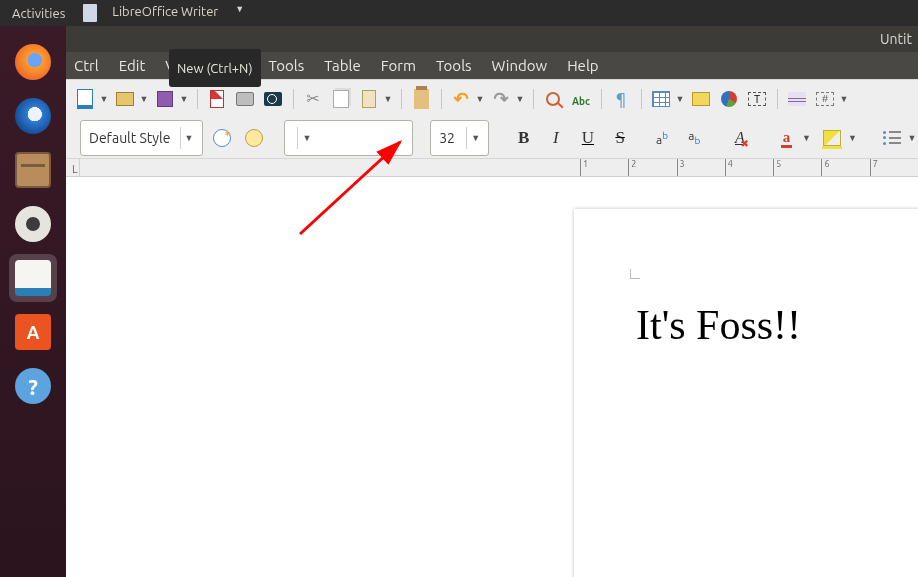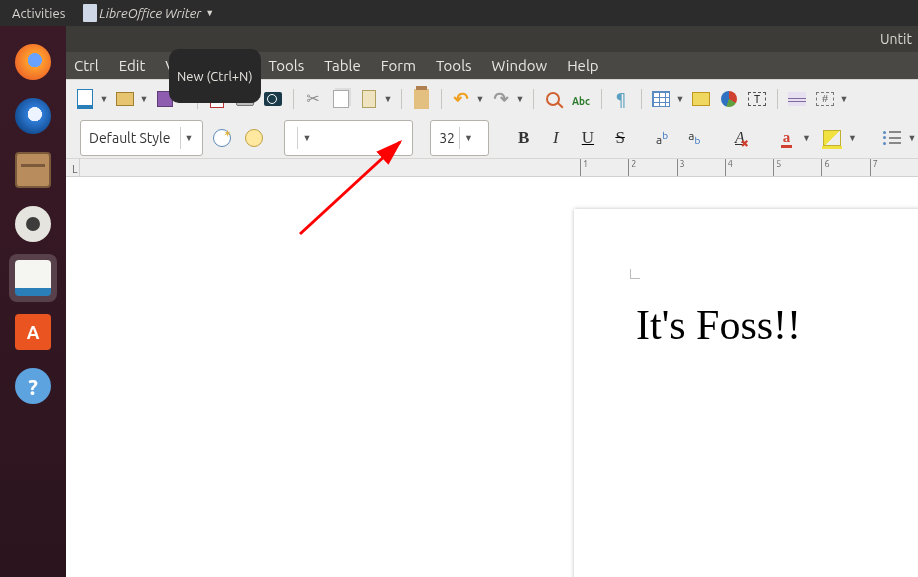--- a/index.html
+++ b/index.html
@@ -1,19 +1,19 @@
 <!DOCTYPE html>
 <html><head>
 <meta charset="utf-8">
 <style>
 * { margin: 0; padding: 0; box-sizing: border-box; font-family: Ubuntu, Arial, sans-serif; }
 body { width: 918px; height: 577px; overflow: hidden; background: #fff; position: relative; }
 
 .topbar { height: 26px; background: #2c2c2c; color: #d8d4cf; display: flex; align-items: center; padding-left: 12px; font-size: 13px; gap: 18px; }
-.topbar .app { display: flex; align-items: center; gap: 2px; font-style: italic; }
+.topbar .app { display: flex; align-items: flex-start; gap: 15px; }
 .doc-icon { width: 14px; height: 18px; background: #cfd8e6; border-radius: 1px; position: relative; }
 .chev { font-size: 9px; margin-left: 2px; }
 
 .dock { position: absolute; left: 0; top: 26px; width: 66px; height: 551px; background: linear-gradient(#3a1a27,#2b141d); display: flex; flex-direction: column; align-items: center; padding-top: 12px; gap: 6px; }
 .dock .item { width: 48px; height: 48px; border-radius: 8px; display: flex; align-items: center; justify-content: center; }
 .dock .item.active { background: rgba(255,255,255,0.18); }
 .firefox { width: 36px; height: 36px; background: radial-gradient(circle at 55% 45%, #6aa3ff 25%, #ff9d2e 26%, #e85626 90%); border-radius: 50%; }
 .tbird { width: 36px; height: 36px; background: radial-gradient(circle at 55% 45%, #eef4ff 25%, #2f7bd6 26%, #083c7a 90%); border-radius: 50%; }
 .files { width: 36px; height: 36px; background: #b88c5d; border-radius: 4px; border: 2px solid #7a5a3a; position: relative; }
 .files::after { content:""; position:absolute; left:4px; right:4px; top:10px; height:3px; background:#7a5a3a; }
@@ -22,21 +22,21 @@
 .writer-icon { width: 36px; height: 36px; background: #f5f5f1; border-radius: 4px; border-bottom: 8px solid #2b7fb8; }
 .software { width: 36px; height: 36px; background: #e95420; border-radius: 4px; position:relative; }
 .software::after { content:"A"; color:#fff; font-weight:bold; font-size:18px; position:absolute; left:50%; top:50%; transform:translate(-50%,-50%); }
 .help { width: 36px; height: 36px; background: #5da3e0; border-radius: 50%; display:flex; align-items:center; justify-content:center; color:#fff; font-weight:bold; font-size:22px; }
 
 .app-area { position: absolute; left: 66px; top: 26px; right: 0; bottom: 0; background: #a16207; }
 .titlebar { height: 26px; background: #3c3b37; color: #dcd9d2; text-align: right; line-height: 26px; padding-right: 6px; font-size: 14px; }
 .menubar { height: 27px; background: #494844; color: #e8e6e1; display: flex; align-items: center; gap: 20px; padding-left: 8px; font-size: 15px; position: relative; }
 .menubar span { cursor: default; }
 
-.tooltip { position: absolute; left: 103px; top: -3px; background: #282828; color: #e6e4de; padding: 20px 8px; border-radius: 10px; font-size: 13px; z-index: 10; text-align: right; }
+.tooltip { position: absolute; left: 103px; top: -3px; background: #282828; color: #e6e4de; padding: 12px 8px; border-radius: 3px; font-size: 13px; z-index: 10; text-align: right; }
 
 .toolbar { height: 38px; background: #efeeee; border-top: 1px solid #d8d6d2; display: flex; align-items: center; padding-left: 6px; gap: 2px; }
 .tbtn { width: 26px; height: 28px; display:flex; align-items:center; justify-content:center; border: 1px solid transparent; border-radius: 3px; }
 .split { display:flex; align-items:center; }
 .split .dd { width:12px; font-size:9px; color:#555; text-align:center; }
 .sep { width: 10px; height: 28px; display:flex; align-items:center; justify-content:center; }
 .sep::before { content:""; width:1px; height:20px; background:#c8c6c0; }
 
 
 .new { border:1px solid #2b7fb8; width:16px; height:20px; background:#fff; border-bottom:4px solid #2b7fb8; }
@@ -69,21 +69,21 @@
 .pagebreak { width:18px; height:14px; background:#e6e0f0; position:relative;}
 .pagebreak::after{content:""; position:absolute; left:0; right:0; top:6px; border-top:1px solid #806aa0; border-bottom:1px solid #806aa0; height:2px;}
 .field { width:18px; height:14px; border:1px dashed #777; font-size:10px; color:#666; display:flex; align-items:center; justify-content:center;}
 .field::after{content:"#";}
 
 .toolbar2 { height: 42px; background:#efeeee; display:flex; align-items:center; padding-left:14px; gap:6px; border-bottom:1px solid #d8d6d2;}
 .combo { height:36px; background:#fff; border:1px solid #b5b2ac; border-radius:3px; display:flex; align-items:center; padding:0 4px 0 8px; font-size:14px; color:#333; }
 .combo .dd { width:18px; display:flex; align-items:center; justify-content:center; font-size:9px; color:#555; margin-left:4px; border-left:1px solid #d2d0cc; height:22px; }
 .style-combo { width:130px; justify-content:space-between; }
 .font-combo { width:136px; justify-content:space-between; }
-.size-combo { width:62px; justify-content:flex-start; }
+.size-combo { width:62px; justify-content:space-between; }
 .iconpill { width:28px; height:28px; display:flex; align-items:center; justify-content:center; }
 .styleupdate { width:18px; height:18px; border:1px solid #5a8abf; border-radius:50%; position:relative; background:#fff;}
 .styleupdate::after{content:"\2736"; color:#e0b030; font-size:10px; position:absolute; right:-2px; top:-2px;}
 .stylenew { width:18px; height:18px; border:1px solid #c0a040; border-radius:50%; background:#ffe9a0;}
 
 .Bico{font-weight:bold; font-family:serif; font-size:17px;} .Bico::before{content:"B"; color:#333;}
 .Iico{font-style:italic; font-family:serif; font-size:17px;} .Iico::before{content:"I"; color:#333;}
 .Uico{text-decoration:underline; font-family:serif; font-size:17px;} .Uico::before{content:"U"; color:#333;}
 .Sico{text-decoration:line-through; font-family:serif; font-size:17px;} .Sico::before{content:"S"; color:#333;}
 .sup{font-size:12px;} .sup::before{content:"a"; color:#333;} .sup::after{content:"b"; vertical-align:super; font-size:10px; color:#3070c0;}

